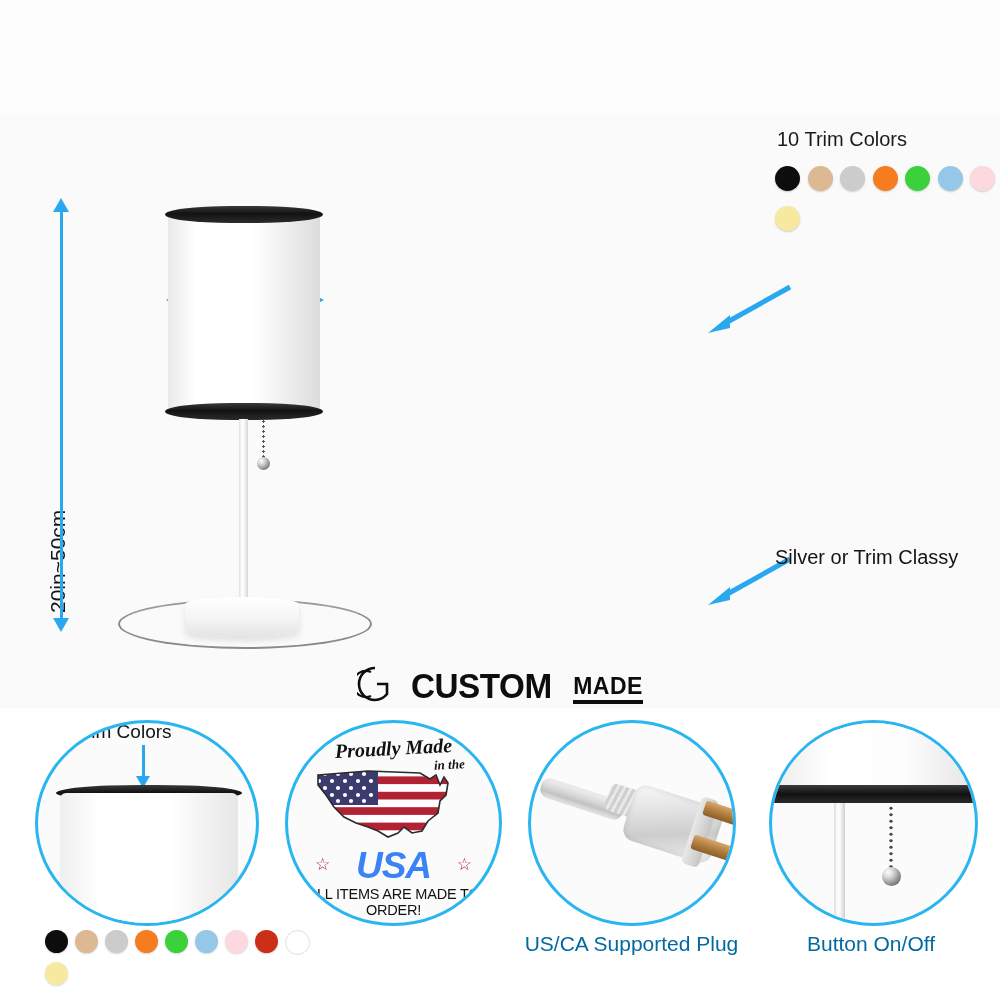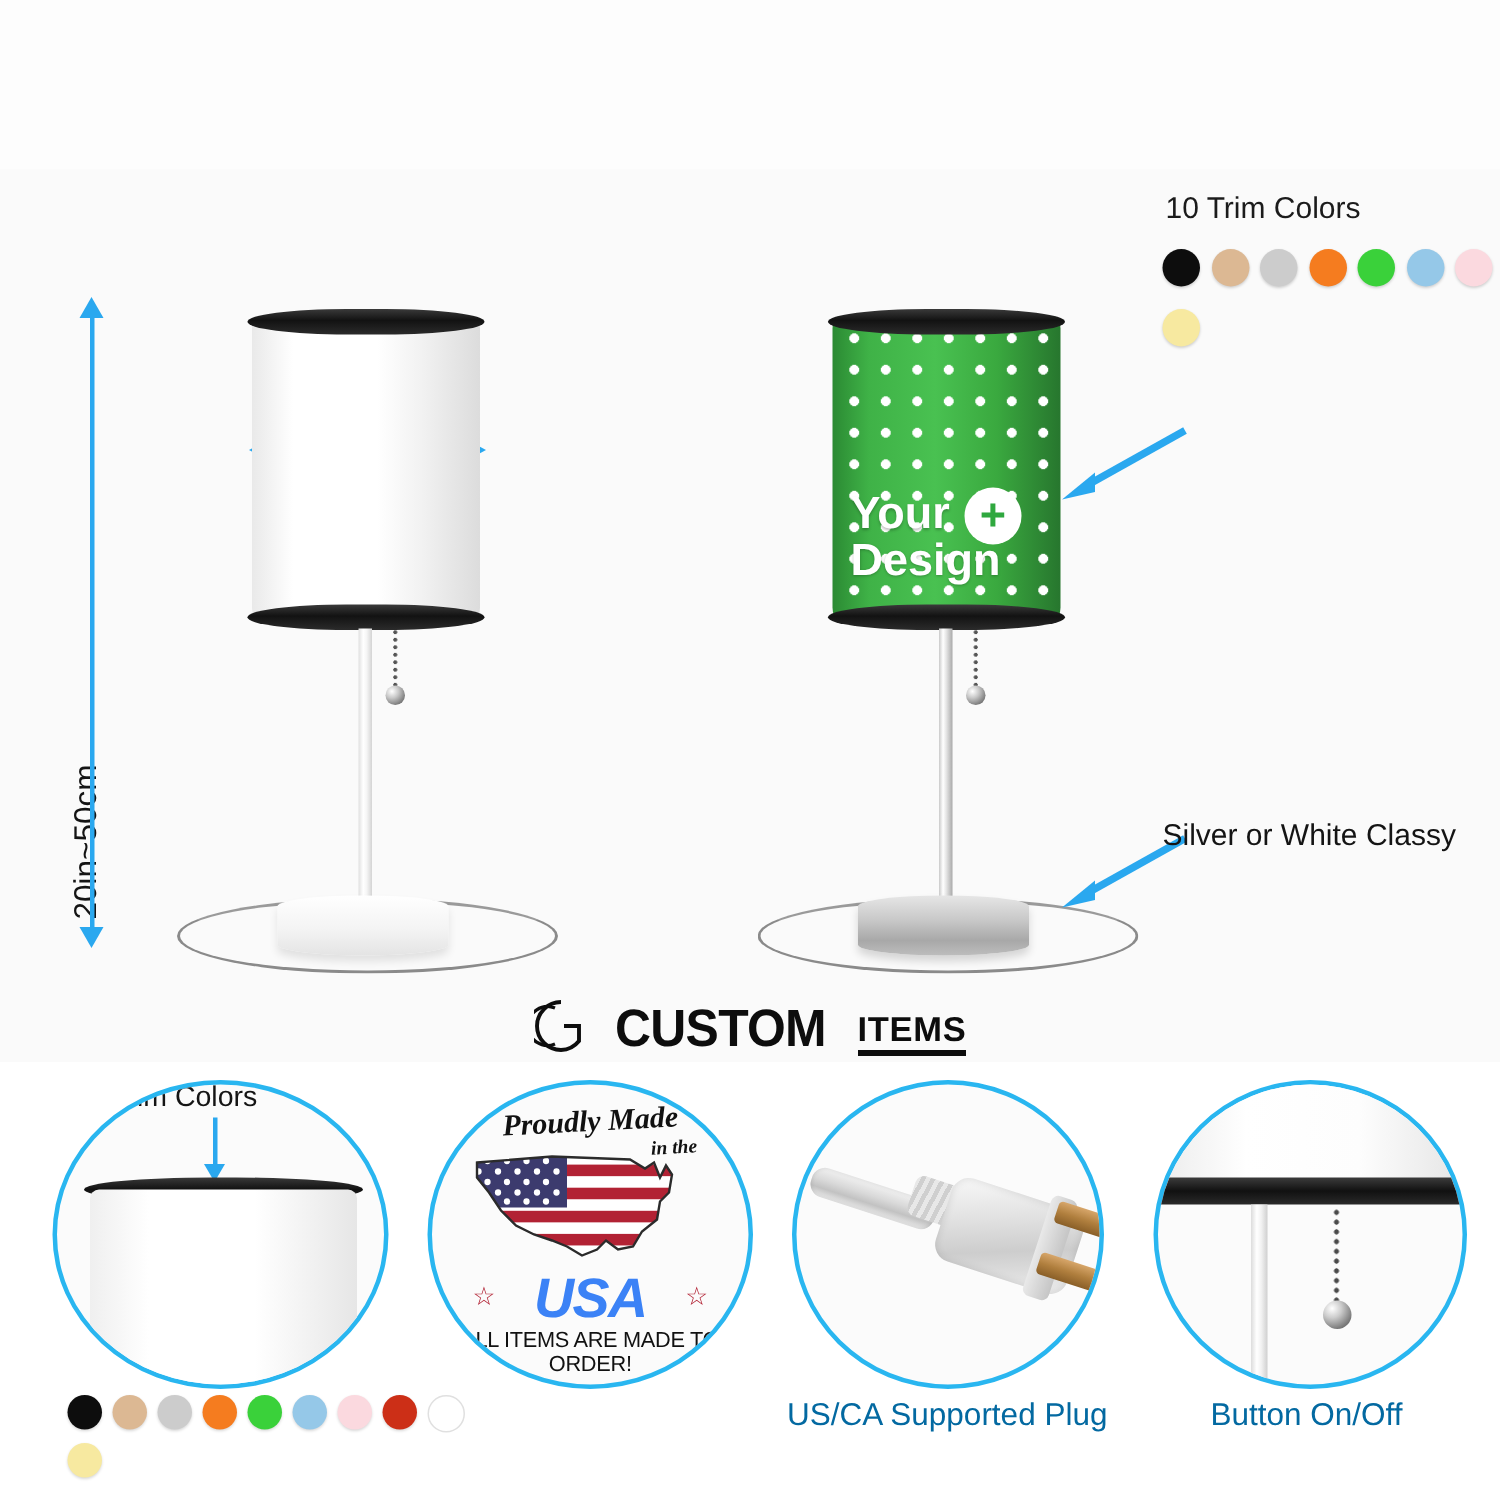--- a/index.html
+++ b/index.html
@@ -326,68 +326,45 @@
       <div class="pullchain" style="left:262px;top:306px;height:40px;"></div>
       <div class="pullball" style="left:257px;top:344px;"></div>
 
       <div class="stem white" style="left:239px;top:306px;height:195px;"></div>
 
       <div class="cord-loop" style="left:118px;top:486px;width:250px;height:46px;"></div>
 
       <div class="base white-base" style="left:185px;top:484px;width:114px;height:40px;"></div>
     </div>
 
-    <div class="lamp" style="left:400px;top:0;width:420px;height:560px;">
-
-      <div class="shade" style="left:155px;top:98px;width:152px;height:202px;
-                  background:linear-gradient(90deg,#2b8a33 0%,#3fb247 16%,#49c151 45%,#3aa93f 72%,#27762e 100%);">
-        <div class="dot-pattern"></div>
-        <div class="design-text">
-          <span>Your</span><br>
-          <span>Design</span>
-        </div>
-        <div class="plus-badge">+</div>
-      </div>
-      <div class="trim-top-bar" style="left:152px;top:93px;width:158px;"></div>
-      <div class="trim-bot-bar" style="left:152px;top:290px;width:158px;"></div>
-
-      <div class="pullchain" style="left:249px;top:306px;height:40px;"></div>
-      <div class="pullball" style="left:244px;top:344px;"></div>
-
-      <div class="stem" style="left:226px;top:306px;height:195px;"></div>
-
-      <div class="cord-loop" style="left:105px;top:486px;width:250px;height:46px;"></div>
-
-      <div class="base silver-base" style="left:172px;top:484px;width:114px;height:40px;"></div>
-    </div>
 
     <svg class="callout-arrow" style="left:700px;top:168px;" width="96" height="56" viewBox="0 0 96 56">
       <line x1="90" y1="6" x2="22" y2="44" stroke="#2aa8ef" stroke-width="5"></line>
       <polygon points="8,52 30,34 30,47" fill="#2aa8ef"></polygon>
     </svg>
 
     <svg class="callout-arrow" style="left:700px;top:440px;" width="96" height="56" viewBox="0 0 96 56">
       <line x1="90" y1="6" x2="22" y2="44" stroke="#2aa8ef" stroke-width="5"></line>
       <polygon points="8,52 30,34 30,47" fill="#2aa8ef"></polygon>
     </svg>
-    <div class="callout-text" style="left:775px;top:433px;">Silver or White Classy</div>
+    <div class="callout-text" style="left:775px;top:433px;">Silver or Trim Classy</div>
 
   </div>
 
   <div class="logo-wrap">
     <div class="logo">
       <div class="logo-c">
         <svg width="40" height="40" viewBox="0 0 40 40">
           <path d="M18 4 A16 16 0 1 0 18 36 A16 16 0 0 0 30 30 L30 20 L20 20" fill="none" stroke="#0d0d0d" stroke-width="2.6"></path>
           <path d="M14 8 A13 13 0 1 0 14 32" fill="none" stroke="#0d0d0d" stroke-width="2.2"></path>
         </svg>
       </div>
       <div class="logo-custom">CUSTOM</div>
       <div class="logo-witch-wrap">
-        <div class="logo-witch">ITEMS</div>
+        <div class="logo-witch">MADE</div>
         <div class="logo-underline"></div>
       </div>
     </div>
   </div>
 
   <div class="bottom">
 
     <div class="feature" style="left:35px;top:12px;width:225px;height:280px;">
       <div class="circle" style="left:0;top:0;width:218px;height:200px;">
         <div class="c1-label">10 Trim Colors</div>

